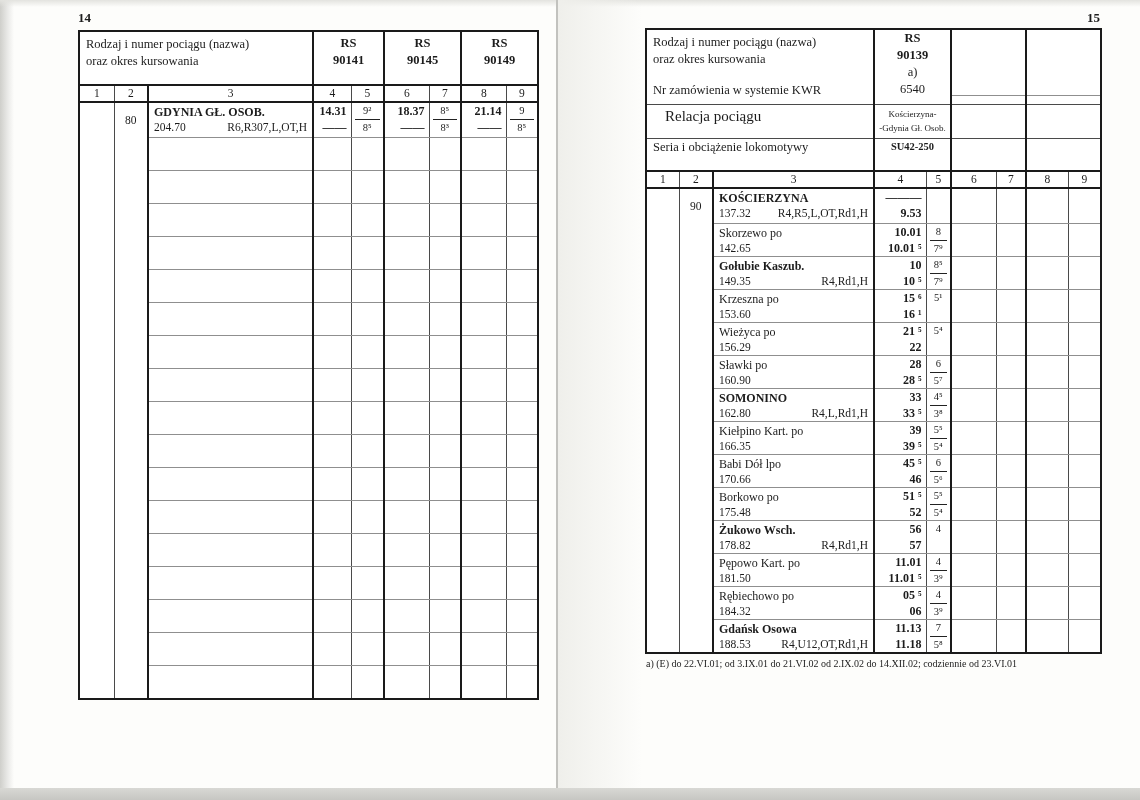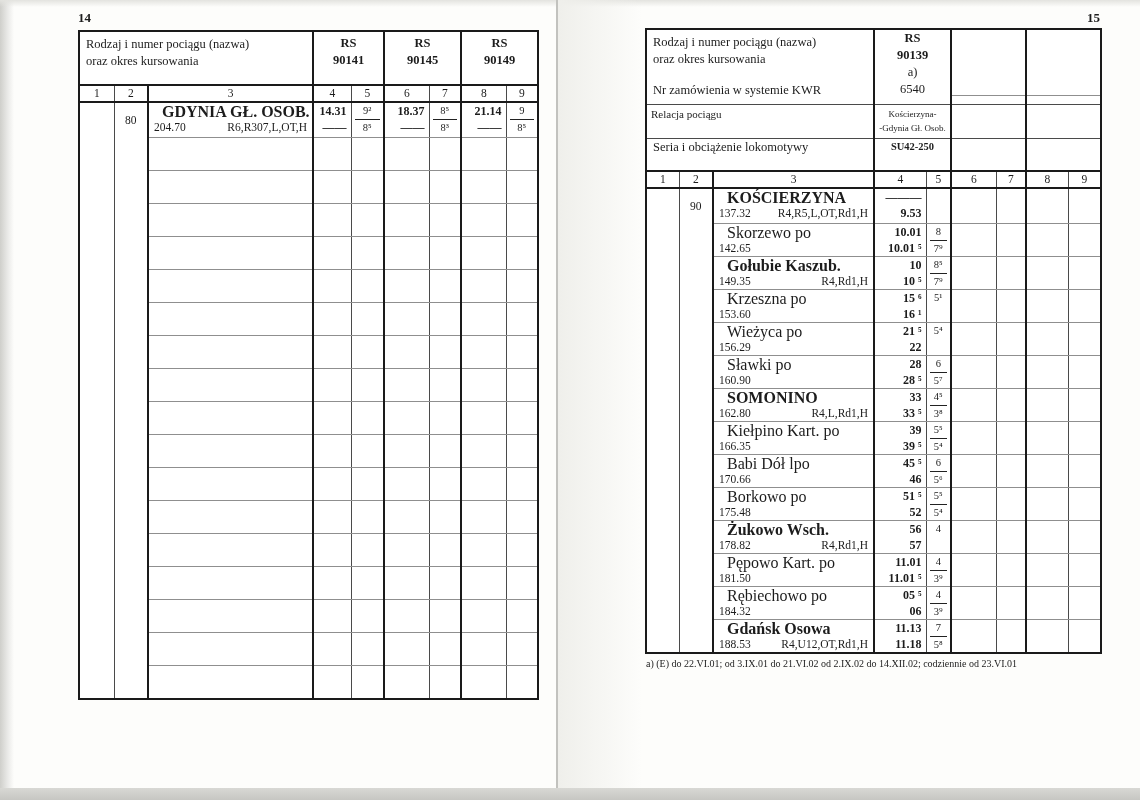--- a/index.html
+++ b/index.html
@@ -64,34 +64,34 @@
   tr.rh td.vcell { text-align:center; }
   tr.rh-last td { border-bottom:2px solid #1a1a1a; }
   .rh1 { height:75px; }
   .rh1 .lab { font-size:12.5px; line-height:17px; padding:4px 0 0 6px; }
   .rh1 .lab .gap { height:14px; }
   .rh1 .vcell div { line-height:17px; font-size:12.5px; padding-top:3px; }
   .rh1 .vcell .b { font-weight:bold; padding-top:0; }
   .rh1 .vcell div+div { padding-top:0; }
   .rh1 .split { height:66px; border-bottom:1px solid #8f8f8f; }
   .rh2 { height:34px; }
-  .rh2 .lab { font-size:11px; padding:3px 0 0 4px; }
+  .rh2 .lab { font-size:15px; padding:3px 0 0 18px; }
   .rh2 .vcell div { font-size:9px; line-height:14px; padding-top:2px; }
   .rh2 .vcell div+div { padding-top:0; }
   .rh3 { height:18px; }
   .rh3 .lab, .rh4 .lab { font-size:12.5px; line-height:15px; padding:1px 0 0 6px; }
   .rh3 .vcell { font-size:12px; line-height:15px; padding-top:1px; }
   .rh4 { height:33px; }
   .rh4 .vcell { font-size:10.5px; font-weight:bold; line-height:14px; padding-top:1px; }
 
   
   tr.data-row { height:33px; }
   tr.first-row { height:35px; }
   td.c2 { text-align:center; font-size:11.5px; line-height:14px; padding-top:10px; }
-  .name { font-size:16px; line-height:16px; padding:1px 4px 0 5px; white-space:nowrap;margin-left:8px; }
+  .name { font-size:12px; line-height:16px; padding:1px 4px 0 5px; white-space:nowrap; }
   .name.b { font-weight:bold; }
   .sub { display:flex; justify-content:space-between; font-size:11.5px;
          line-height:15px; padding:0 5px 0 5px; }
   td.time div { font-weight:bold; font-size:12px; text-align:right;
                 padding-right:4px; line-height:16px; white-space:nowrap; }
   td.small div { font-size:10.5px; text-align:center; line-height:15px; white-space:nowrap; }
   td.small div.top { margin:0 3px; line-height:16px; }
   td.small div.top.bar { border-bottom:1px solid #222; }
 
   

